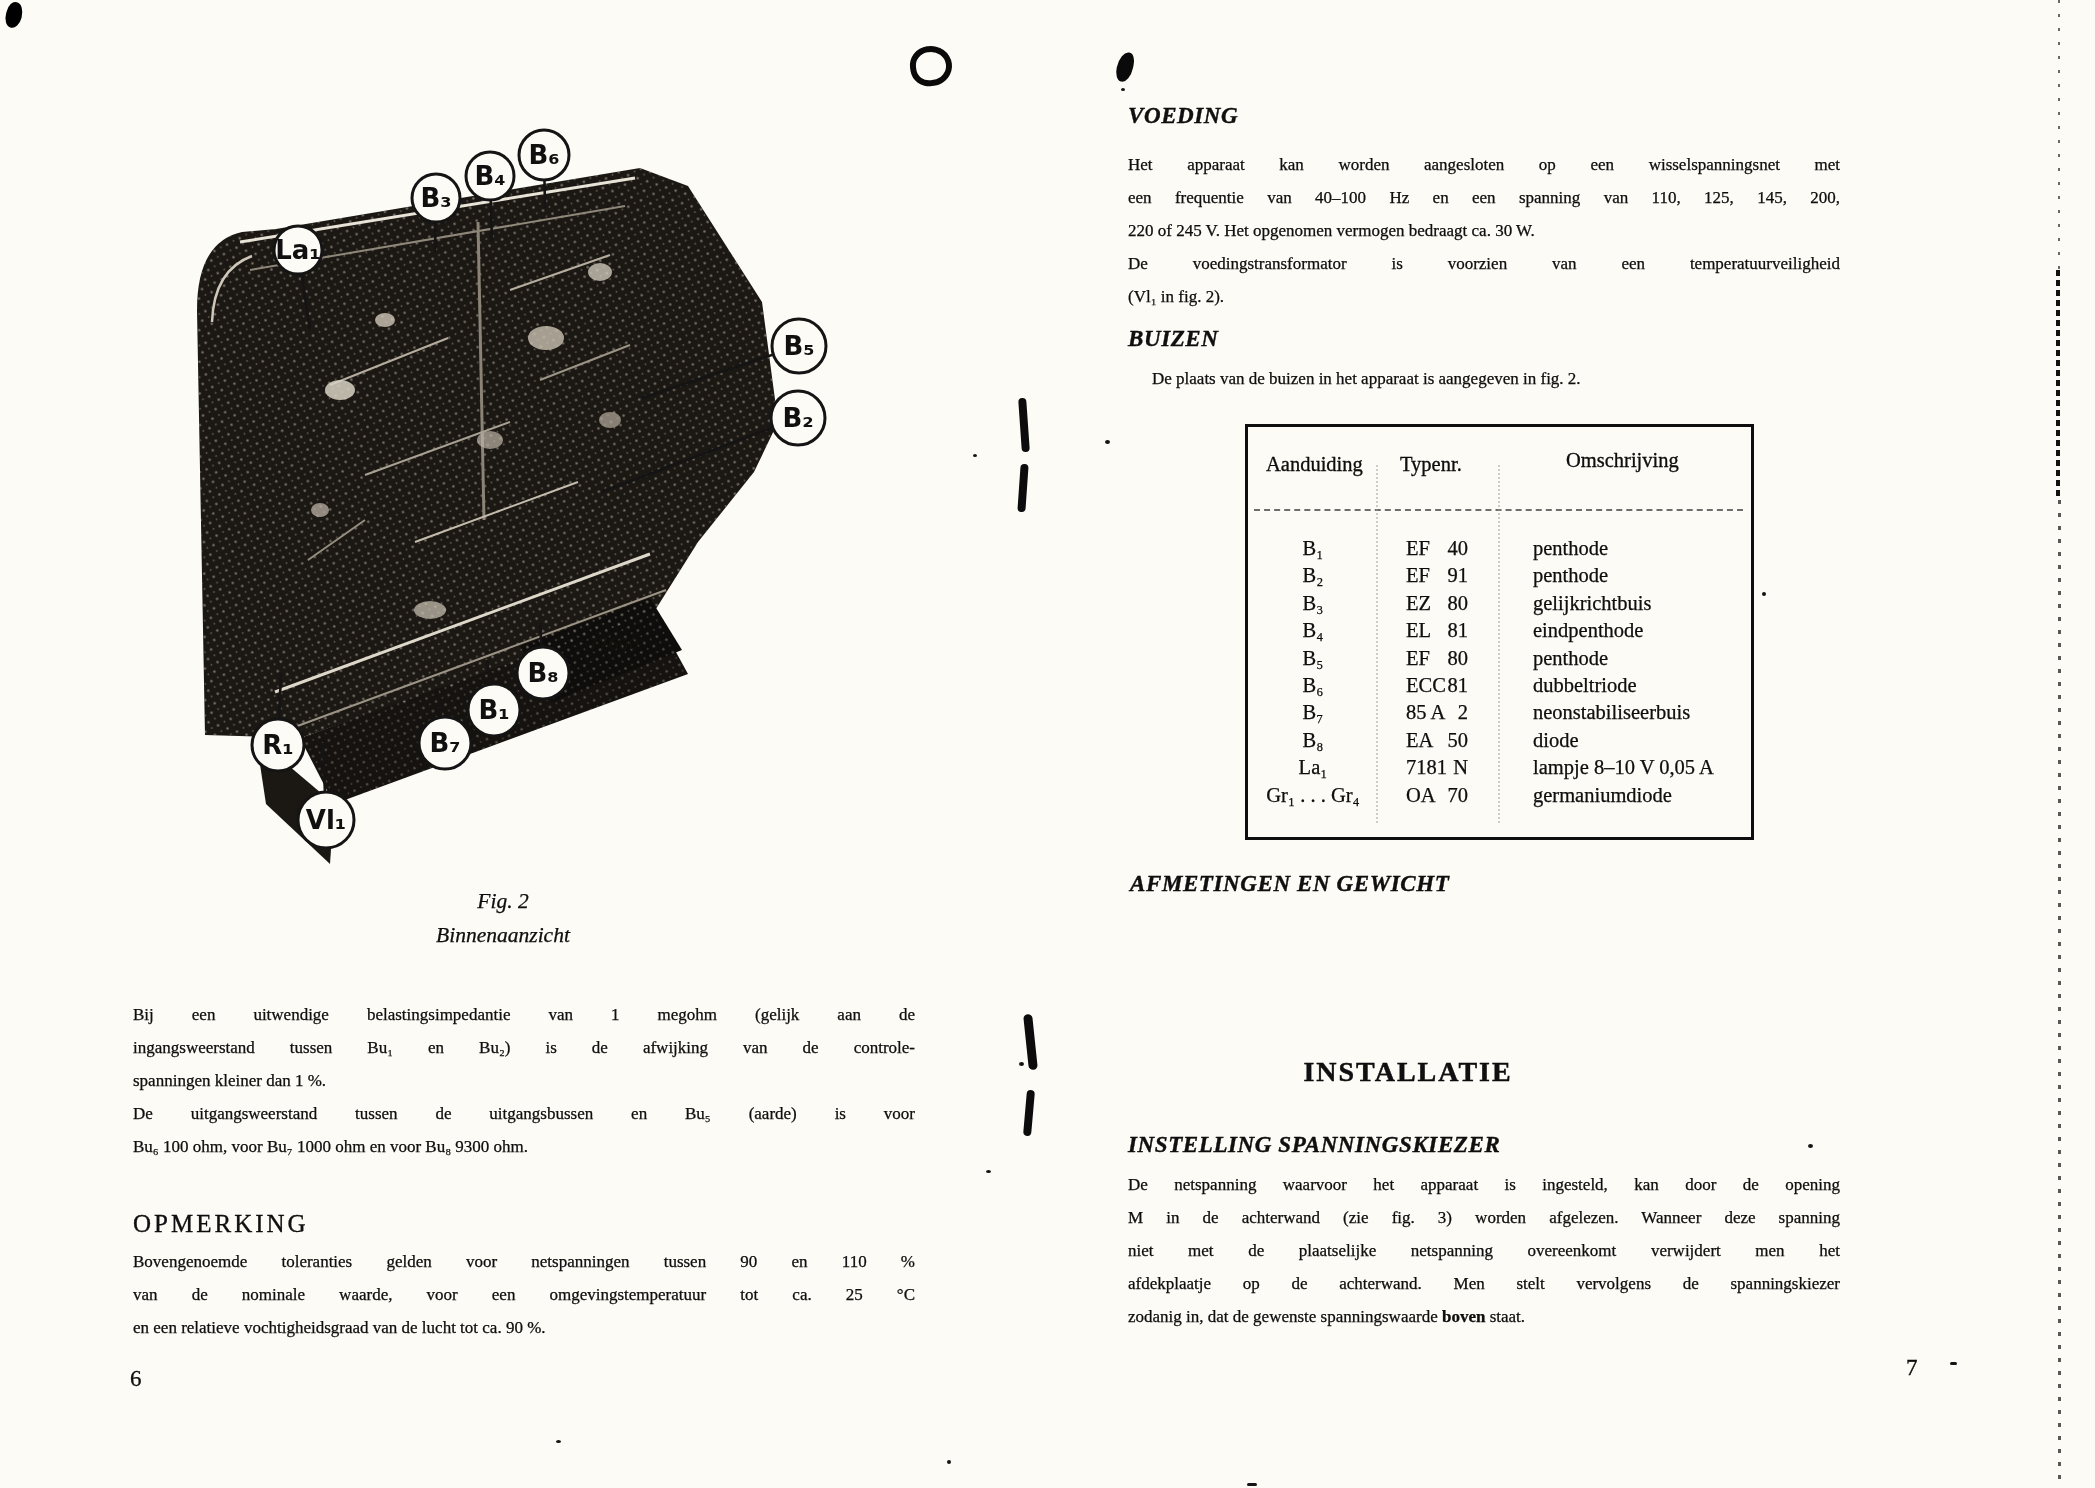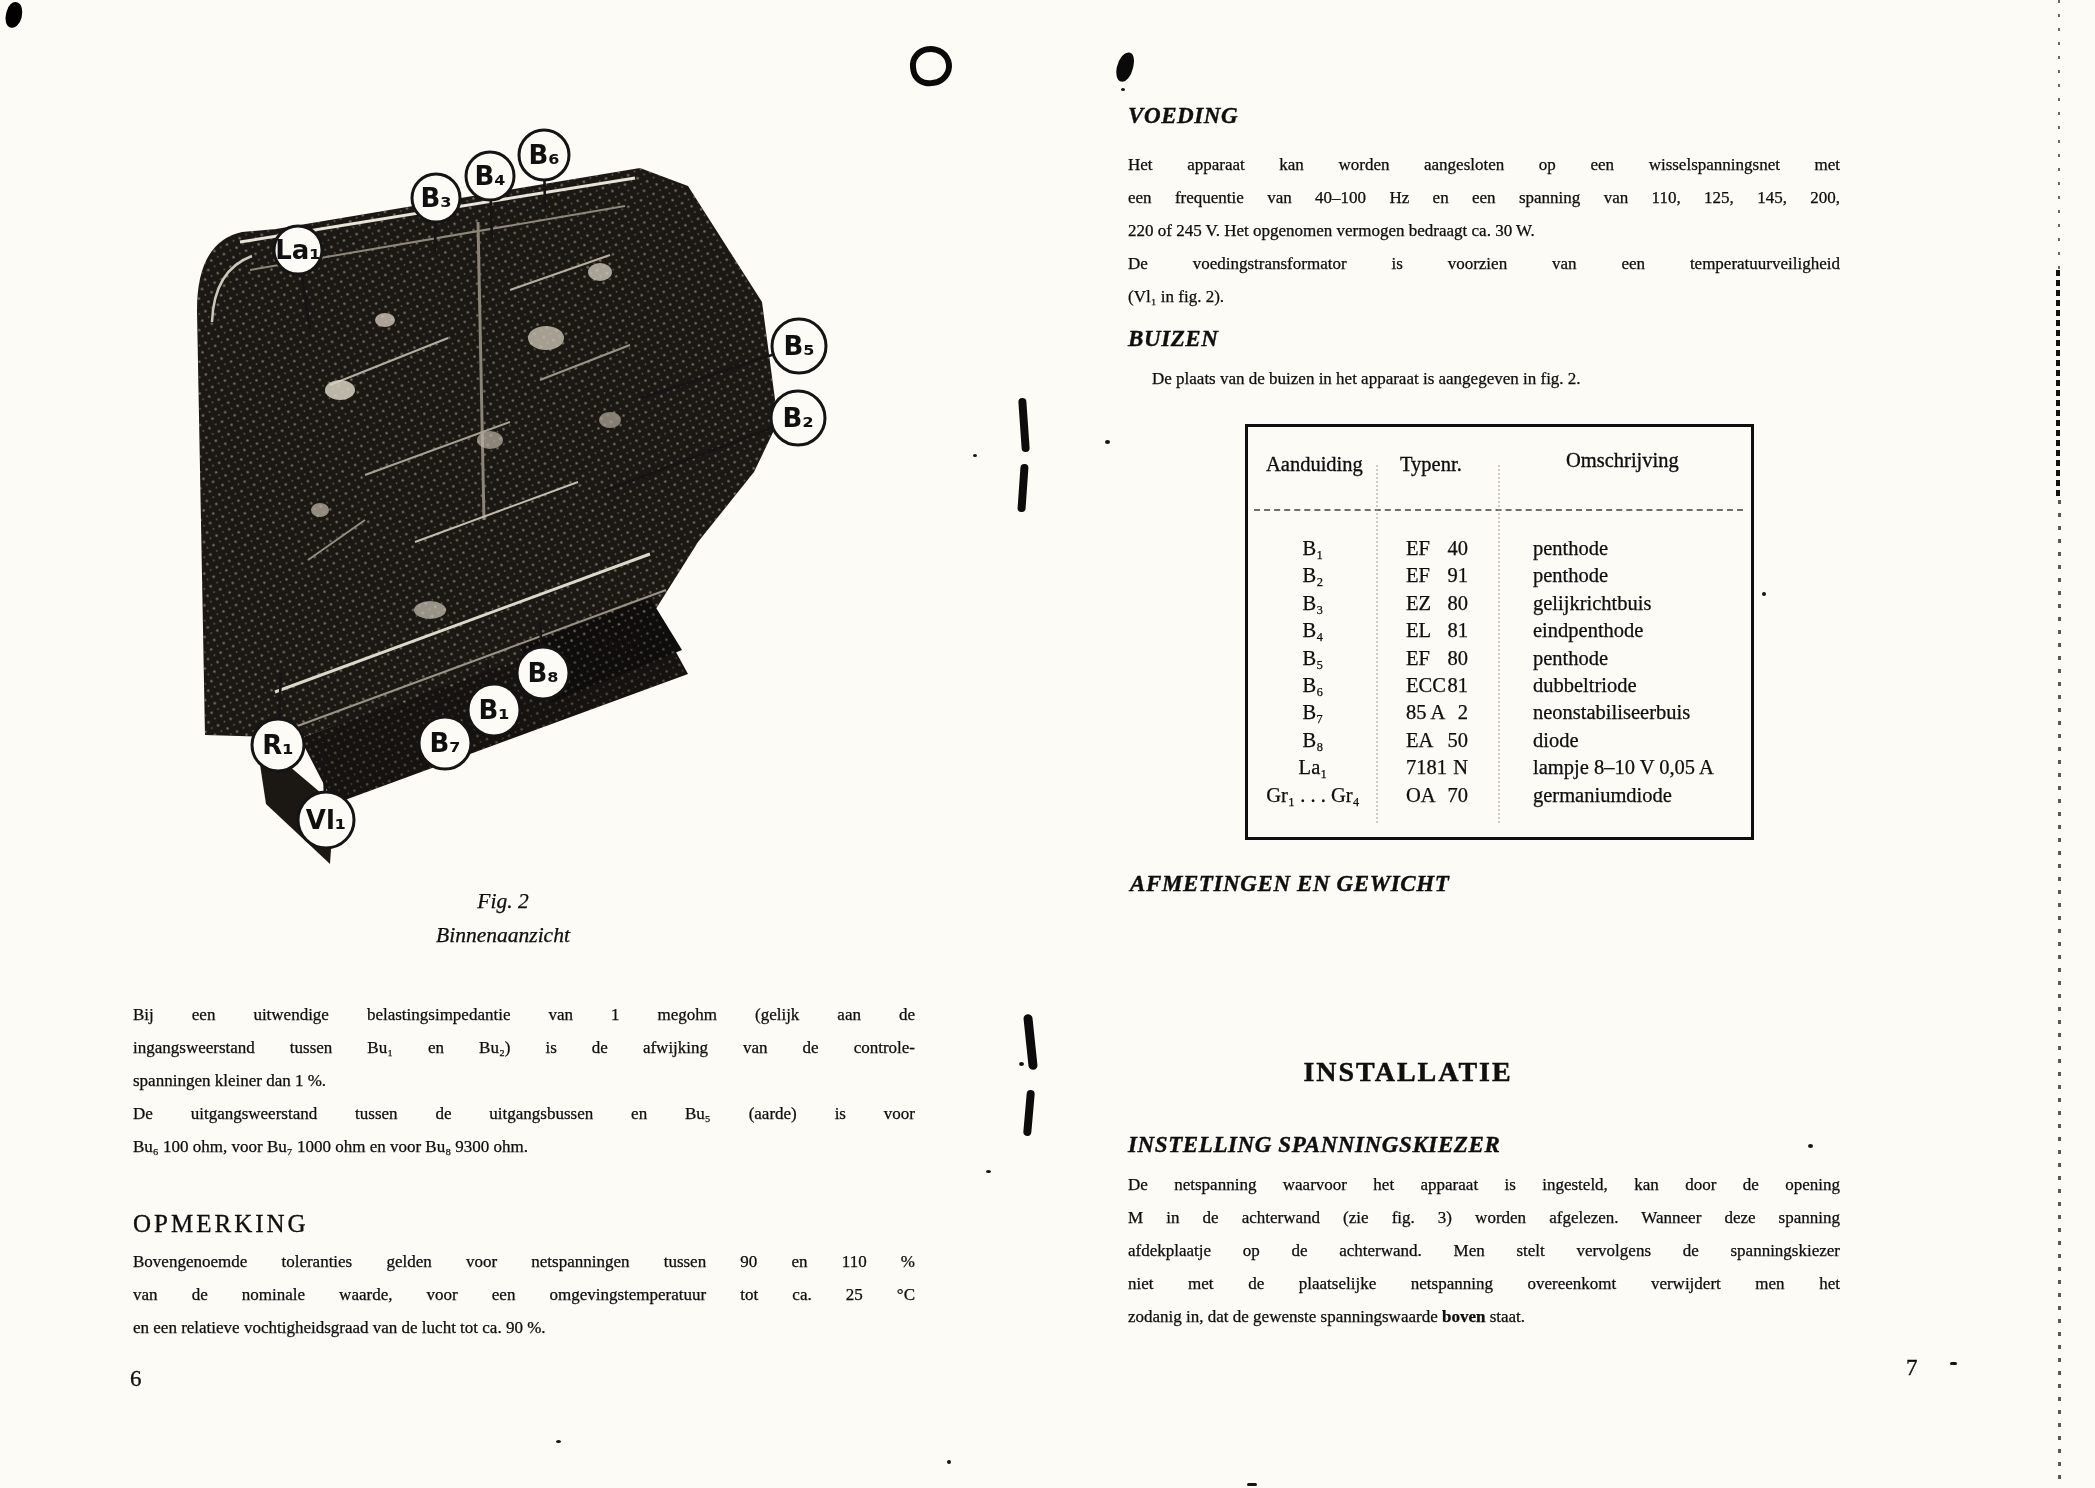--- a/index.html
+++ b/index.html
@@ -245,22 +245,22 @@
 
   <div class="abs heading" style="left:1130px;top:871px;">AFMETINGEN EN GEWICHT</div>
 
   <div class="abs" style="left:1128px;top:1056px;width:560px;text-align:center;font-size:28px;font-weight:bold;letter-spacing:2px;-webkit-text-stroke:0.4px #000;">INSTALLATIE</div>
 
   <div class="abs heading" style="left:1128px;top:1132px;">INSTELLING SPANNINGSKIEZER</div>
   <div class="abs bodytext ink" style="left:1128px;top:1168px;width:712px;">
     <div class="jlines all-just">
         <div>De netspanning waarvoor het apparaat is ingesteld, kan door de opening</div>
         <div>M in de achterwand (zie fig. 3) worden afgelezen. Wanneer deze spanning</div>
+        <div>niet met de plaatselijke netspanning overeenkomt verwijdert men het</div>
         <div>afdekplaatje op de achterwand. Men stelt vervolgens de spanningskiezer</div>
-        <div>niet met de plaatselijke netspanning overeenkomt verwijdert men het</div>
       </div>
     <div>
       <span>zodanig in, dat de gewenste spanningswaarde </span><span style="font-weight:bold;">boven</span><span> staat.</span>
     </div>
   </div>
 
   <div class="abs pagenum" style="left:1906px;top:1355px;">7</div>
 
   <div class="abs" style="left:6px;top:2px;width:16px;height:26px;background:#000;border-radius:45% 55% 50% 50%;transform:rotate(15deg);"></div>
   <div class="abs" style="left:910px;top:46px;width:42px;height:40px;border:6px solid #0a0a0a;border-radius:48% 52% 50% 46%;transform:rotate(-8deg);box-sizing:border-box;"></div>

